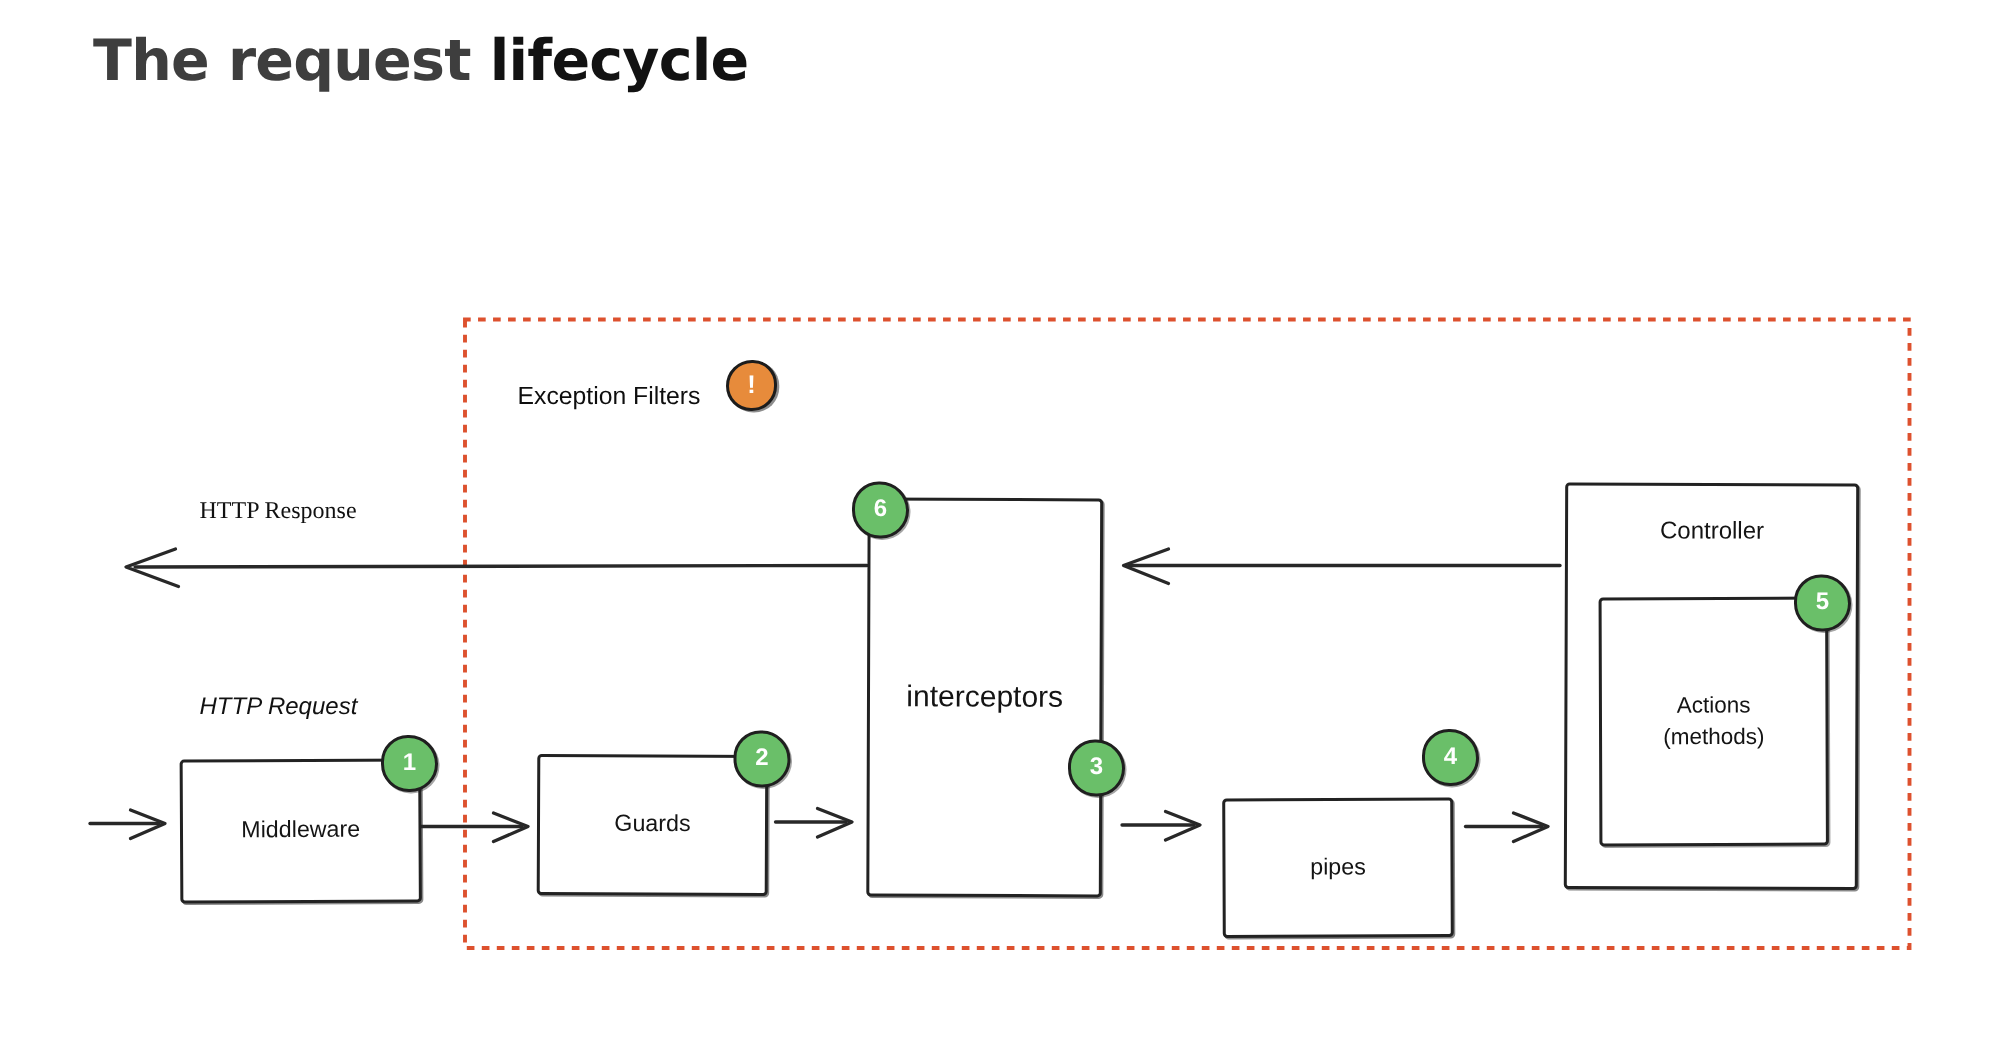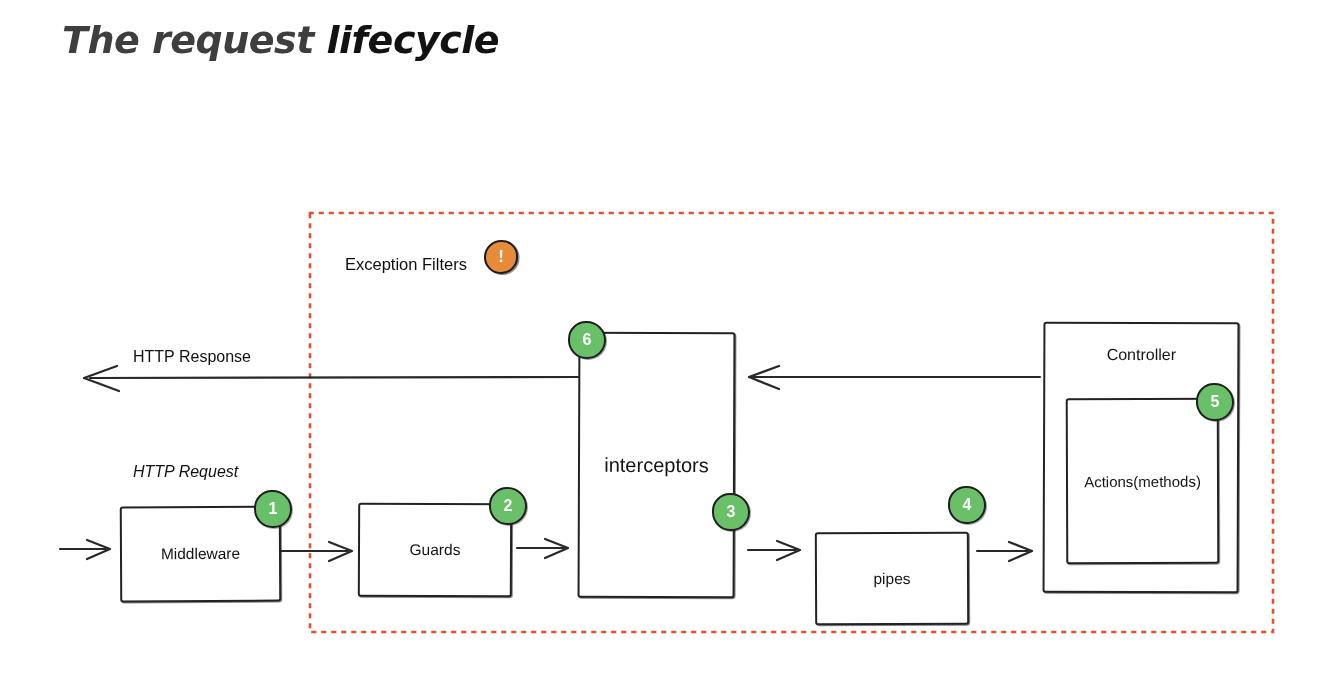--- a/index.html
+++ b/index.html
@@ -13,21 +13,20 @@
   html,body{margin:0;padding:0;background:#ffffff;}
   .canvas{
     position:relative;width:1344px;height:698px;background:#ffffff;overflow:hidden;
     font-family:"Liberation Sans", sans-serif;color:#161616;
   }
   .title{
     position:absolute;left:62px;top:18px;margin:0;
     font-family:"DejaVu Sans", sans-serif;
     font-size:38px;font-weight:700;letter-spacing:-0.5px;
     color:var(--title-gray);
-    font-style:italic;
   }
   .title .hl{color:var(--title-dark);}
   .overlay{position:absolute;left:0;top:0;}
   .overlay .boundary{
     fill:none;stroke:var(--boundary-orange);stroke-width:2.6;
     stroke-dasharray:2.5 7.5;stroke-linecap:square;
   }
   .overlay .arrow line, .overlay .arrow polyline{
     fill:none;stroke:var(--ink);stroke-width:2.2;stroke-linecap:round;stroke-linejoin:round;
   }
@@ -41,39 +40,39 @@
   .node-guards{left:358px;top:503px;width:150px;height:90px;transform:rotate(0.25deg);}
   .node-interceptors{left:578px;top:332px;width:153px;height:262px;font-size:20px;transform:rotate(0.2deg);}
   .node-pipes{left:815px;top:501px;width:150px;height:89px;transform:rotate(-0.25deg);margin-top:31px;}
   .node-controller{
     left:1043px;top:322px;width:196px;height:271px;
     align-items:flex-start;justify-content:center;font-size:16px;padding-top:22px;
     box-sizing:border-box;transform:rotate(0.2deg);
   }
   .node-actions{
     left:1066px;top:398px;width:149px;height:162px;
-    flex-direction:row;font-size:15px;line-height:21px;text-align:center;
+    flex-direction:column;font-size:15px;line-height:21px;text-align:center;
     box-shadow:1px 1px 0 rgba(40,40,40,0.45);transform:rotate(-0.2deg);
   }
   .badge{
     position:absolute;width:34px;height:34px;
     background:var(--badge-green);border:2.4px solid #1f1f1f;
     border-radius:48% 52% 50% 50%;
     display:flex;align-items:center;justify-content:center;
     color:#ffffff;font-size:16px;font-weight:700;z-index:5;
     box-shadow:1px 1px 0 rgba(31,31,31,0.4);
   }
   .badge-1{left:254px;top:490px;}
   .badge-2{left:489px;top:487px;}
   .badge-3{left:712px;top:493px;}
   .badge-4{left:948px;top:486px;}
   .badge-5{left:1196px;top:383px;}
   .badge-6{left:568px;top:321px;}
   .flow-label{position:absolute;font-size:16px;color:#111111;}
-  .label-response{left:133px;top:348px;}
+  .label-response{left:133px;top:332px;font-family:Liberation Serif, serif;}
   .label-request{left:133px;top:463px;font-style:italic;}
   .ef-row{
     position:absolute;left:345px;top:240px;display:flex;align-items:flex-end;gap:17px;
     font-size:16.5px;color:#0e0e0e;
   }
   .ef-icon{
     width:30px;height:30px;background:var(--icon-orange);
     border:2.2px solid #1c1c1c;border-radius:52% 48% 50% 50%;
     display:flex;align-items:center;justify-content:center;
     color:#ffffff;font-weight:700;font-size:17px;

